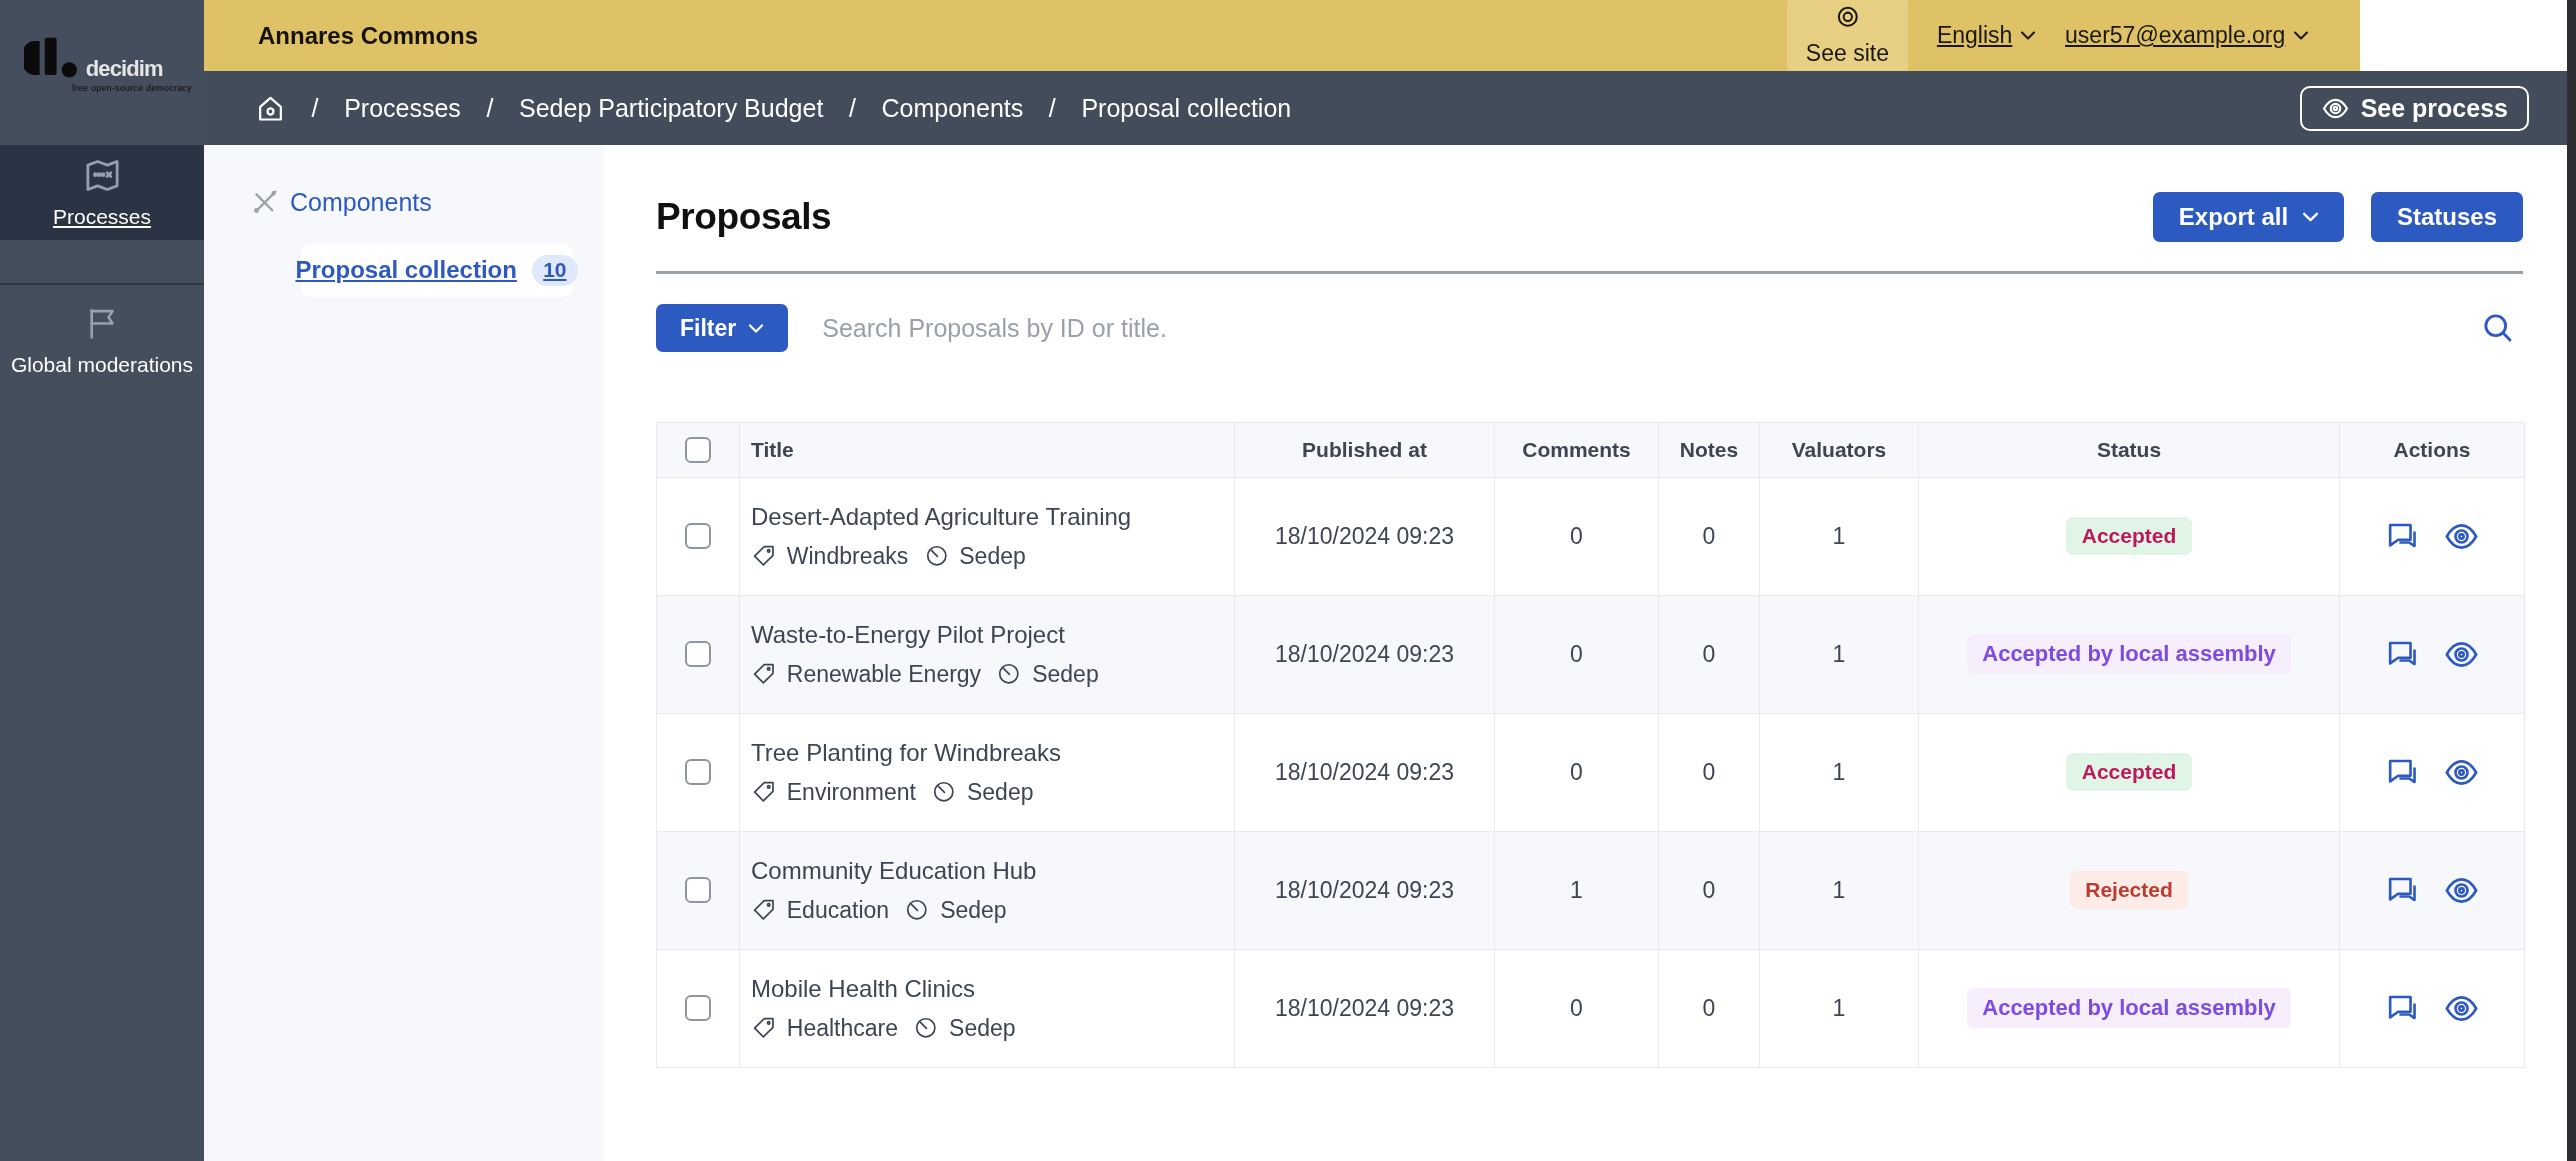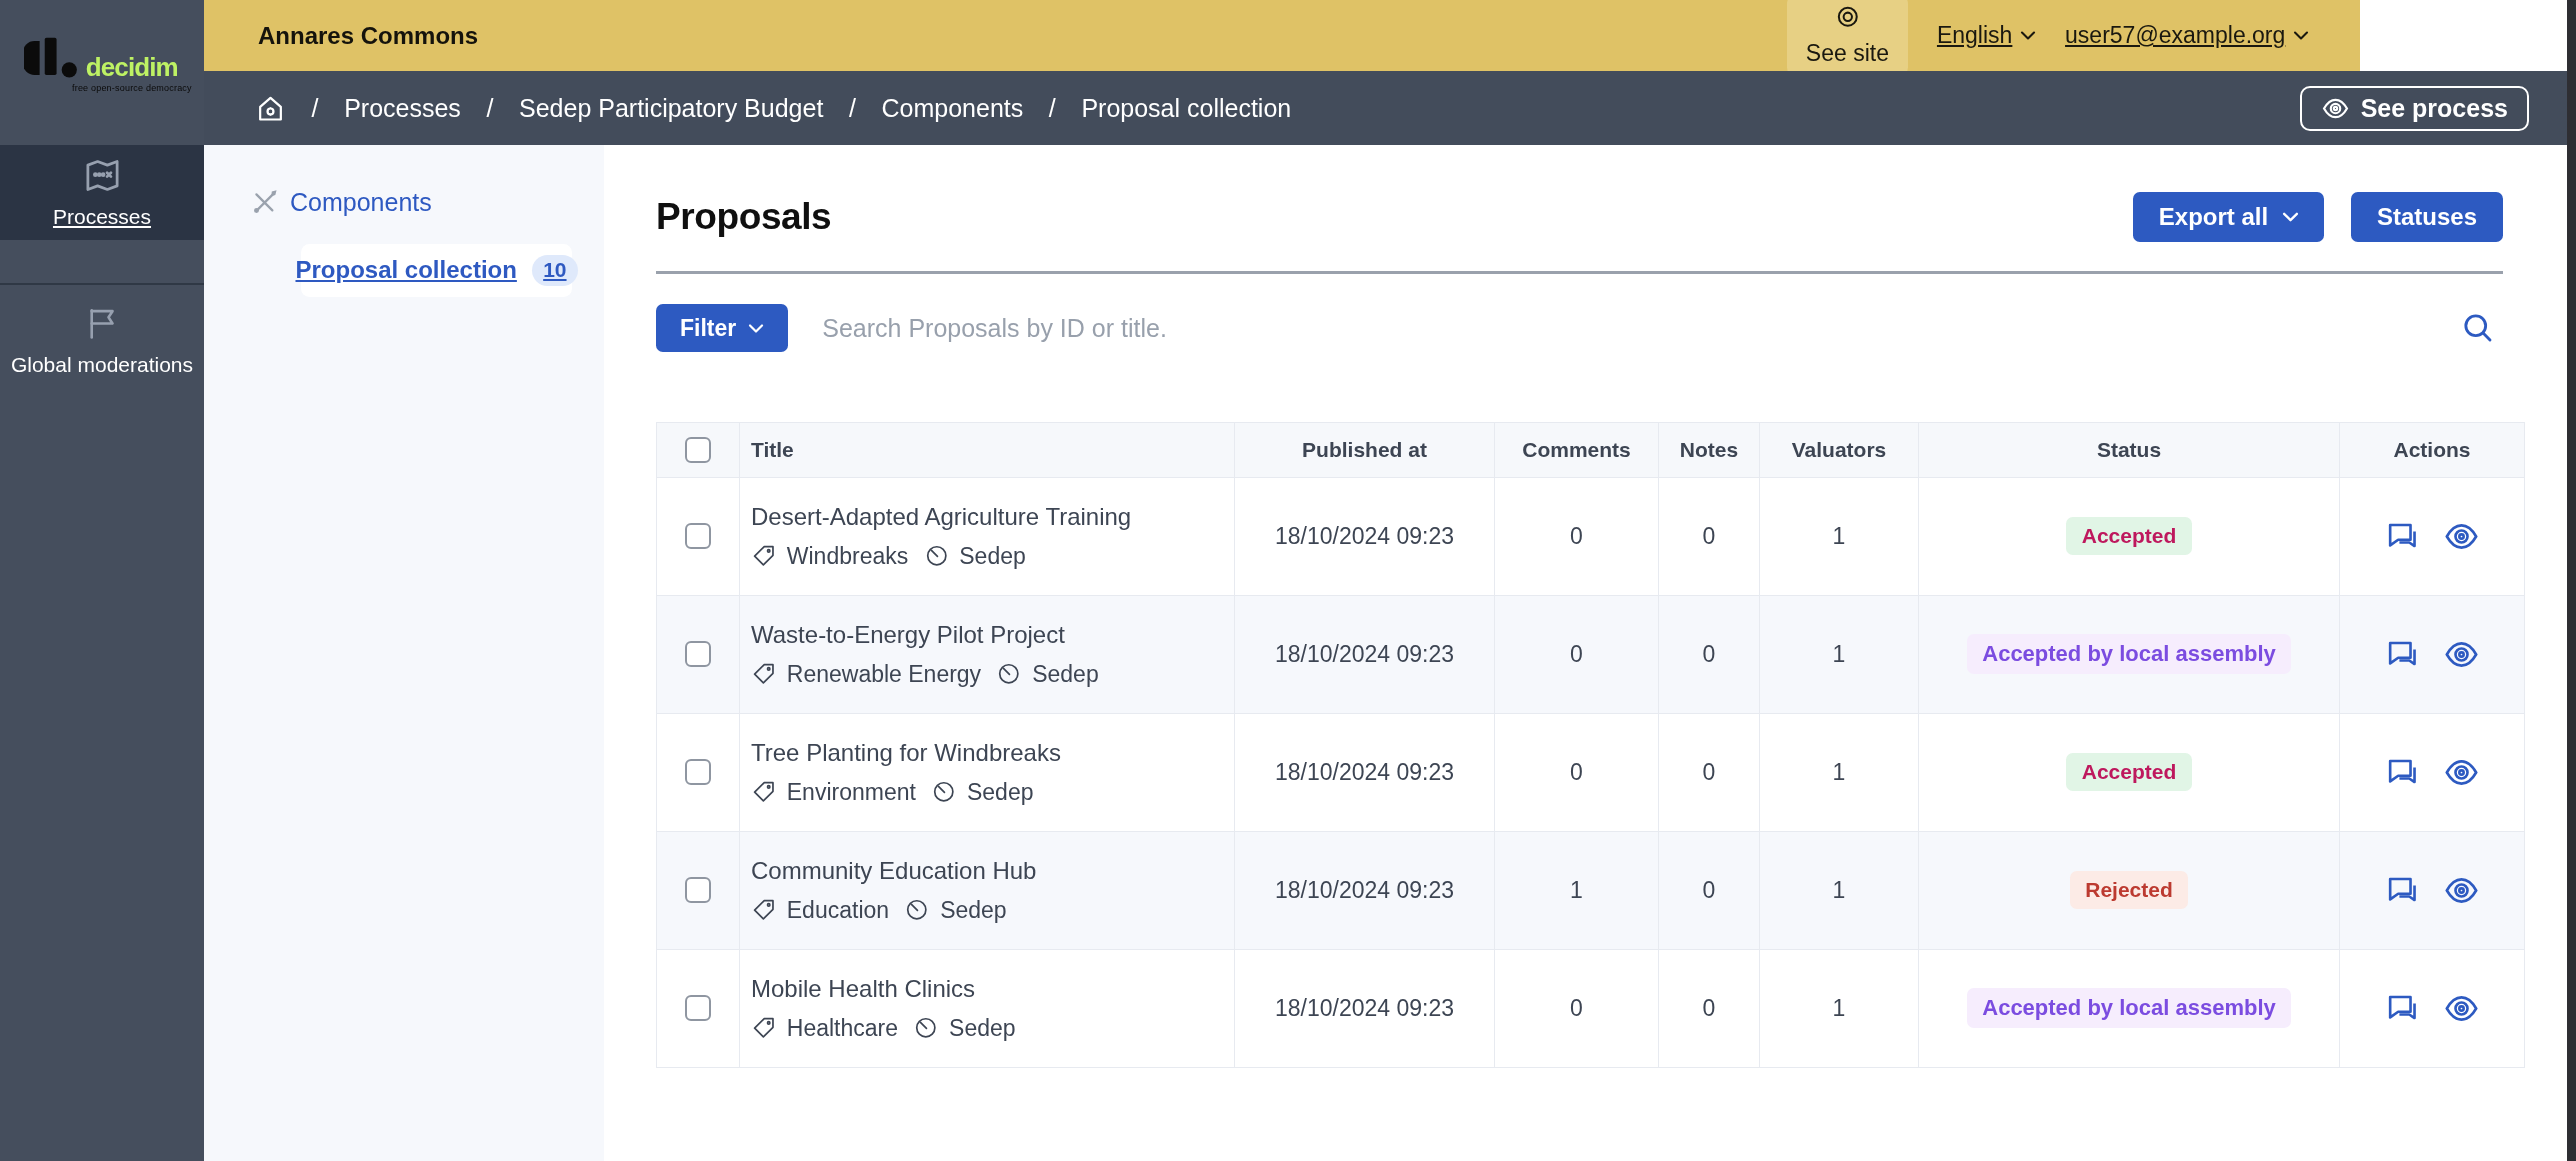--- a/index.html
+++ b/index.html
@@ -13,21 +13,21 @@
   }
   svg { display:block; }
 
   
   .scrollbar { position:absolute; right:0; top:0; width:9.4px; height:1162px; background:#2e2e33; z-index:50; }
 
   
   .sidebar { position:absolute; left:0; top:0; width:204px; height:1162px; background:#454e5d; z-index:5; }
   .logo-block { height:145px; padding:36px 0 0 24px; }
   .logo-row { display:flex; align-items:flex-end; gap:6.8px; }
-  .logo-brand { font-size:26px; font-weight:bold; color:#bef264; letter-spacing:-0.9px; line-height:1;margin-top:8px; }
+  .logo-brand { font-size:22px; font-weight:bold; color:#e5e5e5; letter-spacing:-0.9px; line-height:1;margin-top:8px; }
   .logo-tagline { font-size:9px; color:#0b0b0b; margin:3.4px 0 0 48px; letter-spacing:0.2px; white-space:nowrap; }
   .nav-item { position:absolute; left:0; width:204px; display:flex; flex-direction:column; align-items:center; justify-content:center; gap:10.2px; cursor:pointer; }
   .nav-item .nav-label { color:#ffffff; font-size:21px; text-align:center; line-height:1.15; }
   .nav-processes { top:145px; height:95px; background:#2b3444; }
   .nav-processes .nav-label { text-decoration:underline; }
   .sidebar-divider { position:absolute; top:283px; left:0; width:204px; height:1.7px; background:#2f3845; }
   .nav-moderations { top:285px; height:112px; }
   .nav-icon { color:#97a0af; }
 
   
@@ -50,21 +50,21 @@
   
   .components-panel { position:absolute; left:204px; top:145px; width:400px; bottom:0; background:#f6f8fc; }
   .components-head { display:flex; align-items:center; gap:12px; margin:43px 0 0 47px; }
   .components-title { color:#2e59c1; font-size:25px; cursor:pointer; }
   .component-card { margin:27px 0 0 97px; width:271px; background:#ffffff; border-radius:8.5px; padding:11px 15.3px;
     display:flex; align-items:center; justify-content:center; gap:15.3px; cursor:pointer; }
   .component-link { color:#2e59c1; font-size:24px; font-weight:bold; text-decoration:underline; white-space:nowrap; }
   .component-count { background:#dfe9fb; color:#2e59c1; font-size:21px; font-weight:bold; border-radius:851px; padding:3.4px 11px; text-decoration:underline; }
 
   
-  .main { position:absolute; left:605px; top:145px; right:9.4px; bottom:0; background:#ffffff; padding:47px 64px 0 51px; }
+  .main { position:absolute; left:605px; top:145px; right:9.4px; bottom:0; background:#ffffff; padding:47px 44px 0 51px; }
   .main-header { display:flex; align-items:center; }
   .page-title { font-size:37px; font-weight:bold; color:#101010; letter-spacing:-0.4px; }
   .header-buttons { margin-left:auto; display:flex; gap:27px; }
   .btn-primary { background:#2d5ac1; color:#ffffff; border:none; border-radius:6.8px; font-family:inherit;
     font-size:24px; font-weight:bold; padding:11px 25.6px; display:flex; align-items:center; gap:13.6px; cursor:pointer; }
   .main-hr { margin-top:29px; height:2.6px; background:#9aa1ac; border:none; }
 
   .filter-row { margin-top:28px; height:53px; display:flex; align-items:center; }
   .filter-btn { font-size:23px; padding:10.2px 24px; gap:12px; }
   .search-input { flex:1; margin-left:34px; border:none; outline:none; background:transparent; font-family:inherit; font-size:25px; color:#3d4553; }

